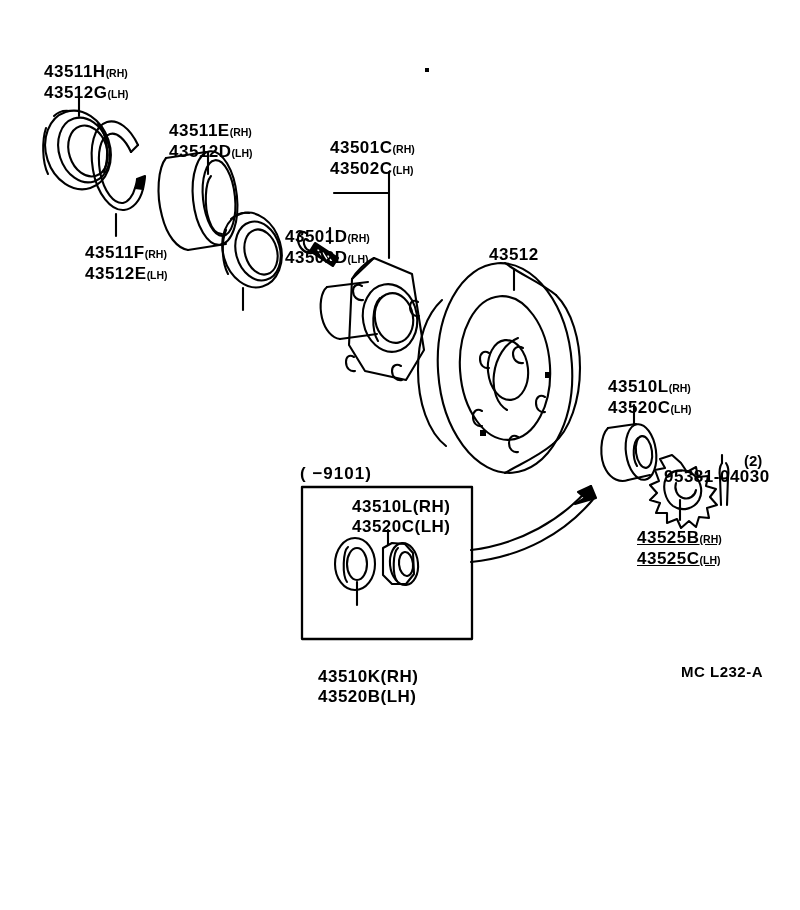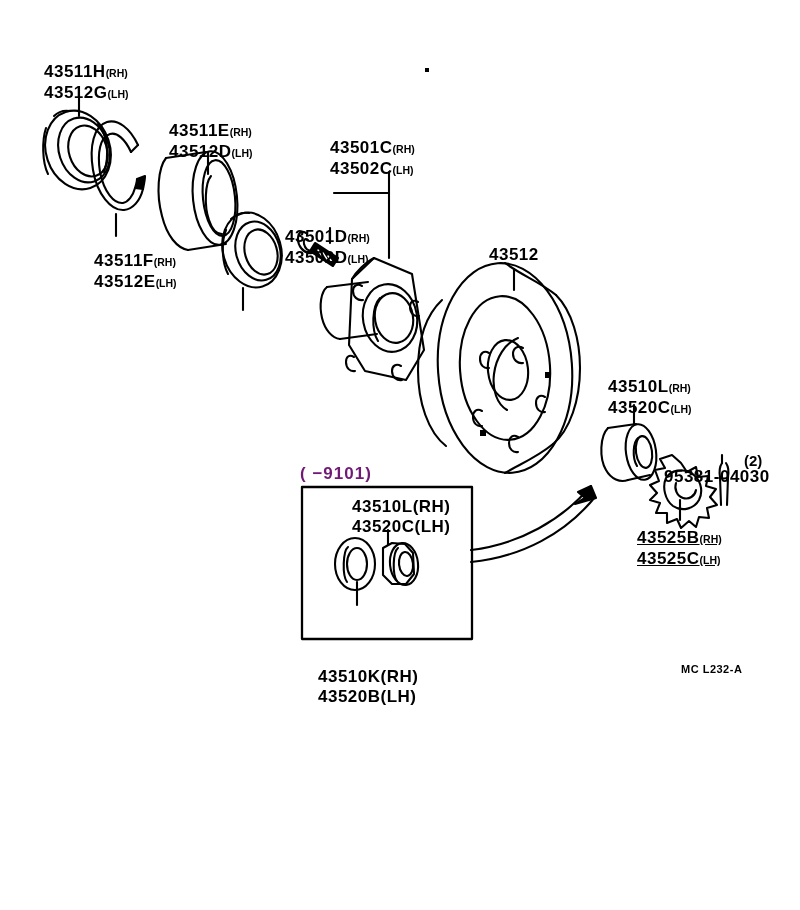--- a/index.html
+++ b/index.html
@@ -42,28 +42,28 @@
   .qty {
     position: absolute;
     font-weight: bold;
     font-size: 15px;
     color: #000;
   }
   .inset-head {
     position: absolute;
     font-weight: bold;
     font-size: 17px;
-    color: #701a75;
+    color: #000000;
     letter-spacing: 1px;
     white-space: nowrap;
   }
   .figcode {
     position: absolute;
     font-weight: bold;
-    font-size: 11px;
+    font-size: 15px;
     color: #000;
     letter-spacing: 0.5px;
     white-space: nowrap;
   }
 </style>
 </head>
 <body>
 
 <div id="page">
 
@@ -221,21 +221,21 @@
         <line x1="357" y1="582" x2="357" y2="605"></line>
       </g>
     </g>
   </svg>
 
   <div class="label" style="left:44px; top:62px;">
     <span class="row"><span>43511H</span><span class="sfx">(RH)</span></span>
     <span class="row"><span>43512G</span><span class="sfx">(LH)</span></span>
   </div>
 
-  <div class="label" style="left:94px; top:243px;margin-top:8px;">
+  <div class="label" style="left:85px; top:243px;">
     <span class="row"><span>43511F</span><span class="sfx">(RH)</span></span>
     <span class="row"><span>43512E</span><span class="sfx">(LH)</span></span>
   </div>
 
   <div class="label" style="left:169px; top:121px;">
     <span class="row"><span>43511E</span><span class="sfx">(RH)</span></span>
     <span class="row"><span>43512D</span><span class="sfx">(LH)</span></span>
   </div>
 
 

